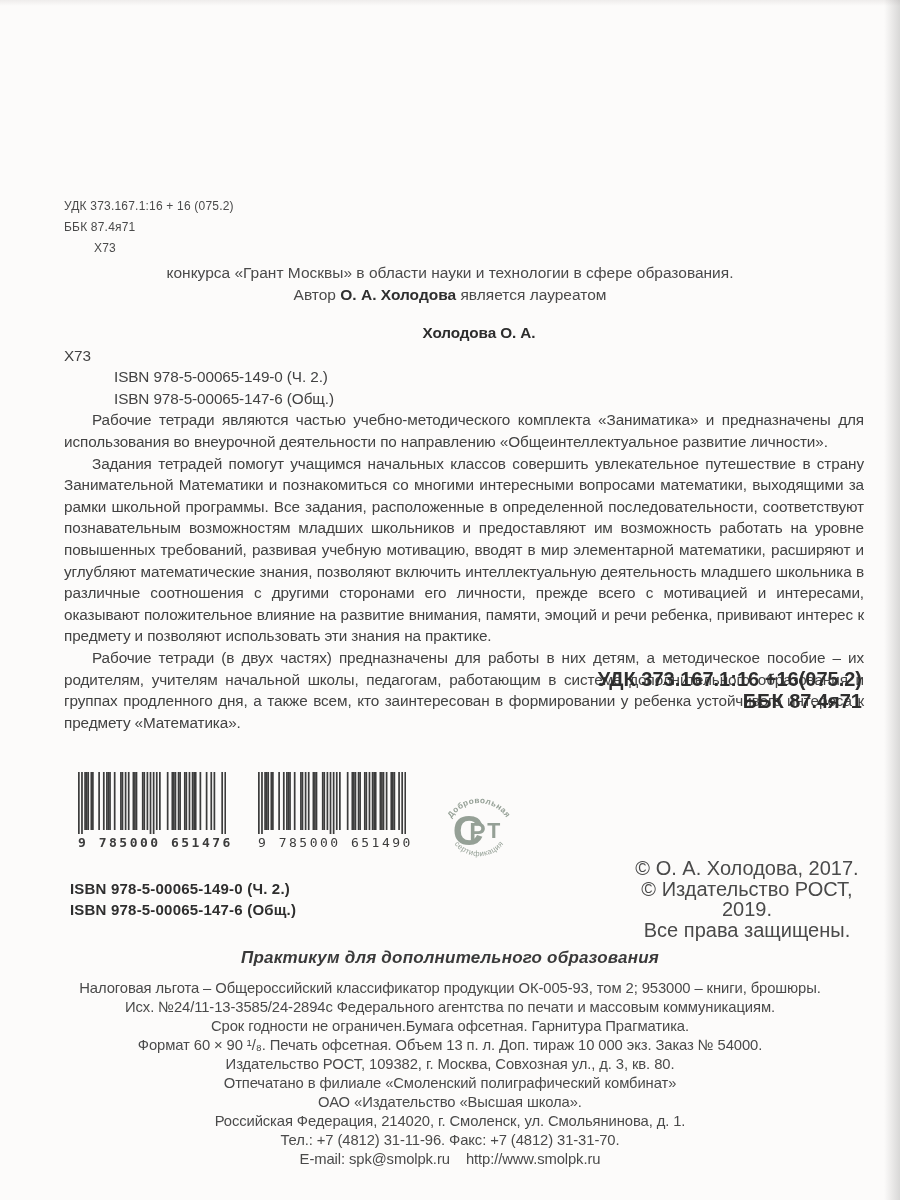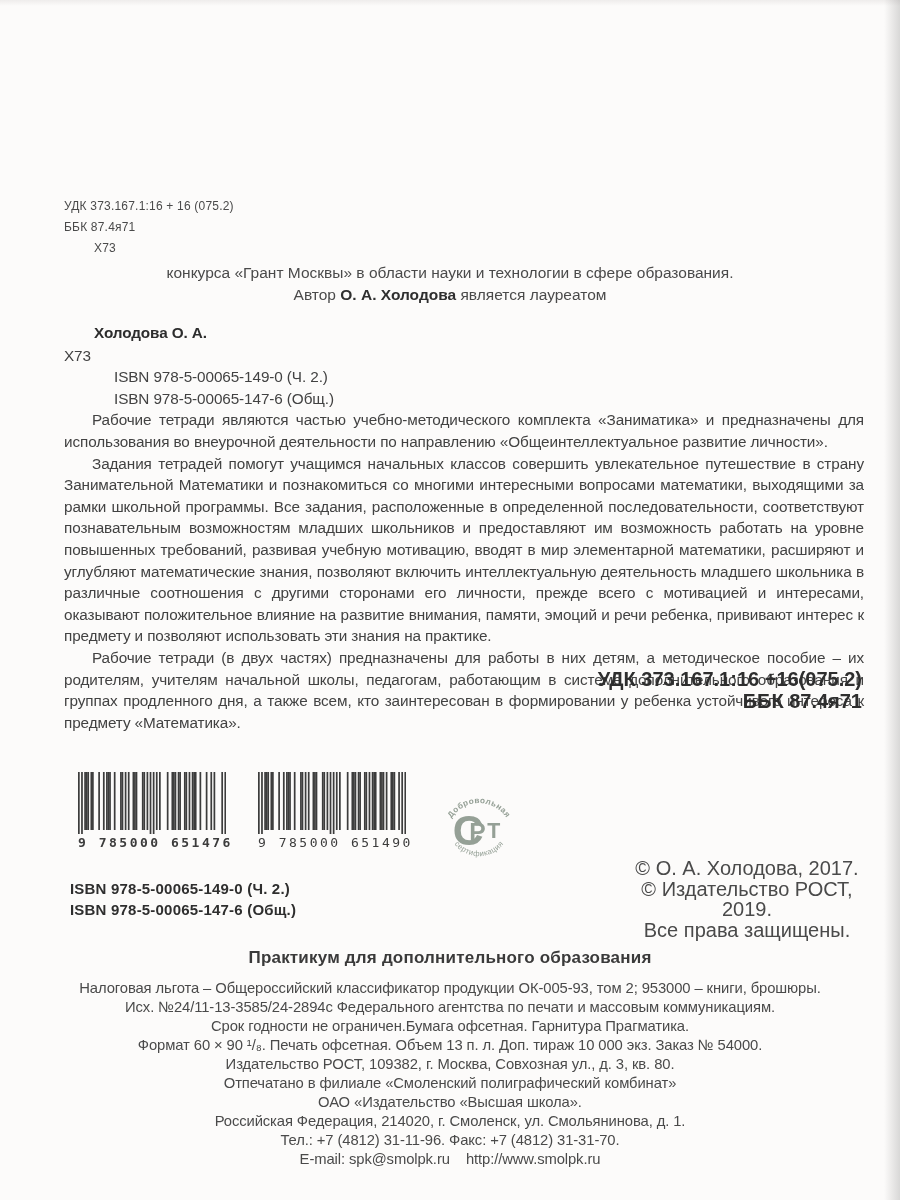--- a/index.html
+++ b/index.html
@@ -23,21 +23,21 @@
   
   .udk-top{position:absolute;left:64px;top:196px;font-size:12px;line-height:21px;color:#4a4a4a;letter-spacing:0.2px;}
   .udk-top .code-x{padding-left:30px;}
 
   
   .author-note{position:absolute;left:40px;right:40px;top:262px;text-align:center;font-size:15.5px;line-height:22px;color:#4a4a4a;}
   .author-note b{color:#2f2f2f;}
 
   
   .catalog{position:absolute;left:64px;right:36px;top:322px;font-size:15.3px;line-height:21.6px;color:#424242;letter-spacing:-0.1px;}
-  .catalog .author-heading{font-weight:bold;color:#2d2d2d;padding-left:30px;margin:0 0 1px 0;}
+  .catalog .author-heading{font-weight:bold;color:#2d2d2d;padding-left:30px;margin:0 0 1px 0;text-align:center;}
   .catalog .entry{position:relative;padding-left:30px;margin:0;text-align:justify;}
   .catalog .entry .x-code{position:absolute;left:0;top:0;}
   .catalog .entry .entry-text{display:inline;}
   .catalog .entry-first-indent{display:inline-block;width:26px;}
   .catalog .isbn-line{padding-left:50px;margin:0;}
   .catalog p.annot{margin:0;text-indent:28px;text-align:justify;}
 
   .udk-bottom{position:absolute;right:38px;top:668px;text-align:right;font-weight:bold;font-size:20px;line-height:22px;color:#2e2e2e;}
 
   
@@ -48,21 +48,21 @@
   .barcode .digits{font-family:"DejaVu Sans Mono", monospace;font-size:13px;letter-spacing:2.5px;color:#3c3c3c;margin-top:1px;white-space:pre;}
 
   .rst-logo{position:absolute;left:438px;top:788px;width:82px;height:82px;}
 
   
   .isbn-block{position:absolute;left:70px;top:878px;font-weight:bold;font-size:15px;line-height:21px;color:#2e2e2e;letter-spacing:0.2px;}
   .copyright-block{position:absolute;right:38px;top:858px;width:230px;text-align:center;font-size:20px;line-height:20.5px;color:#4a4a4a;}
 
   
   .colophon{position:absolute;left:30px;right:30px;top:948px;text-align:center;color:#4a4a4a;}
-  .colophon .series-title{font-weight:bold;font-size:17px;color:#3a3a3a;margin-bottom:11px;letter-spacing:0.2px;}
+  .colophon .series-title{font-style:italic;font-weight:bold;font-size:17px;color:#3a3a3a;margin-bottom:11px;letter-spacing:0.2px;}
   .colophon .line{font-size:14.8px;line-height:19px;letter-spacing:-0.1px;}
 </style>
 </head>
 <body>
 
 <div class="page-shadow-top"></div>
 <div class="page-shadow-right"></div>
 
 <div class="udk-top">
   <div>УДК 373.167.1:16 + 16 (075.2)</div>

